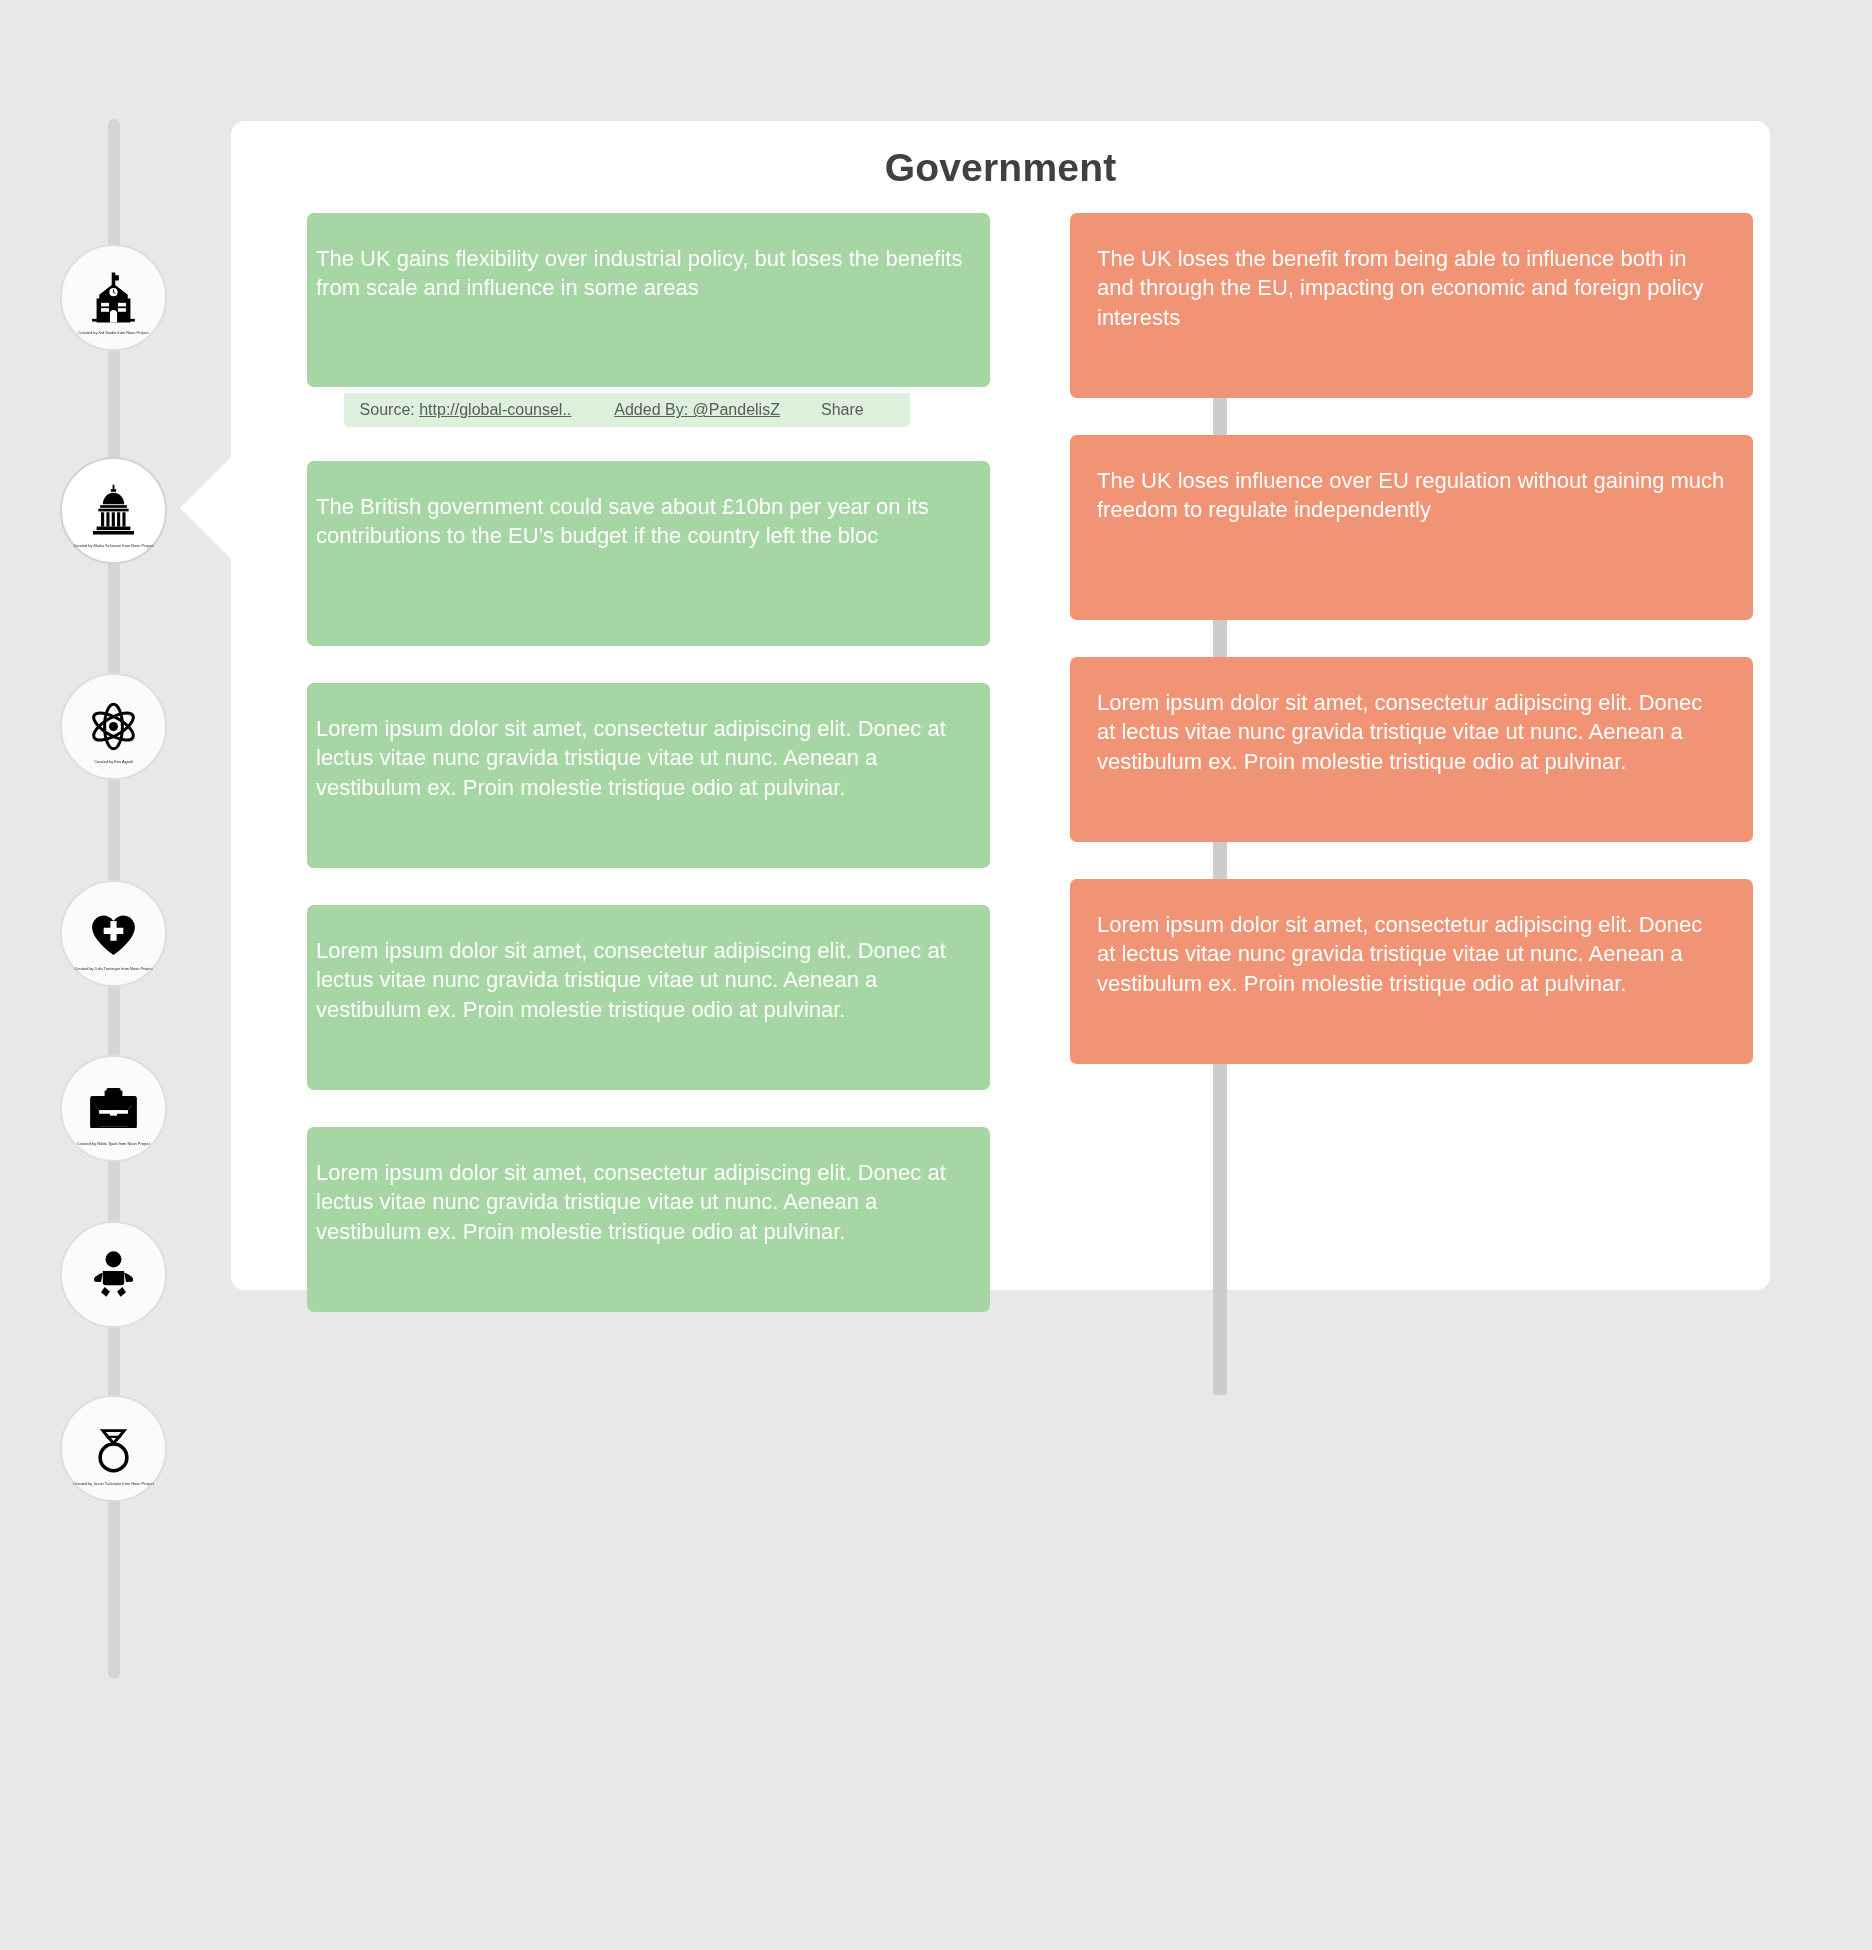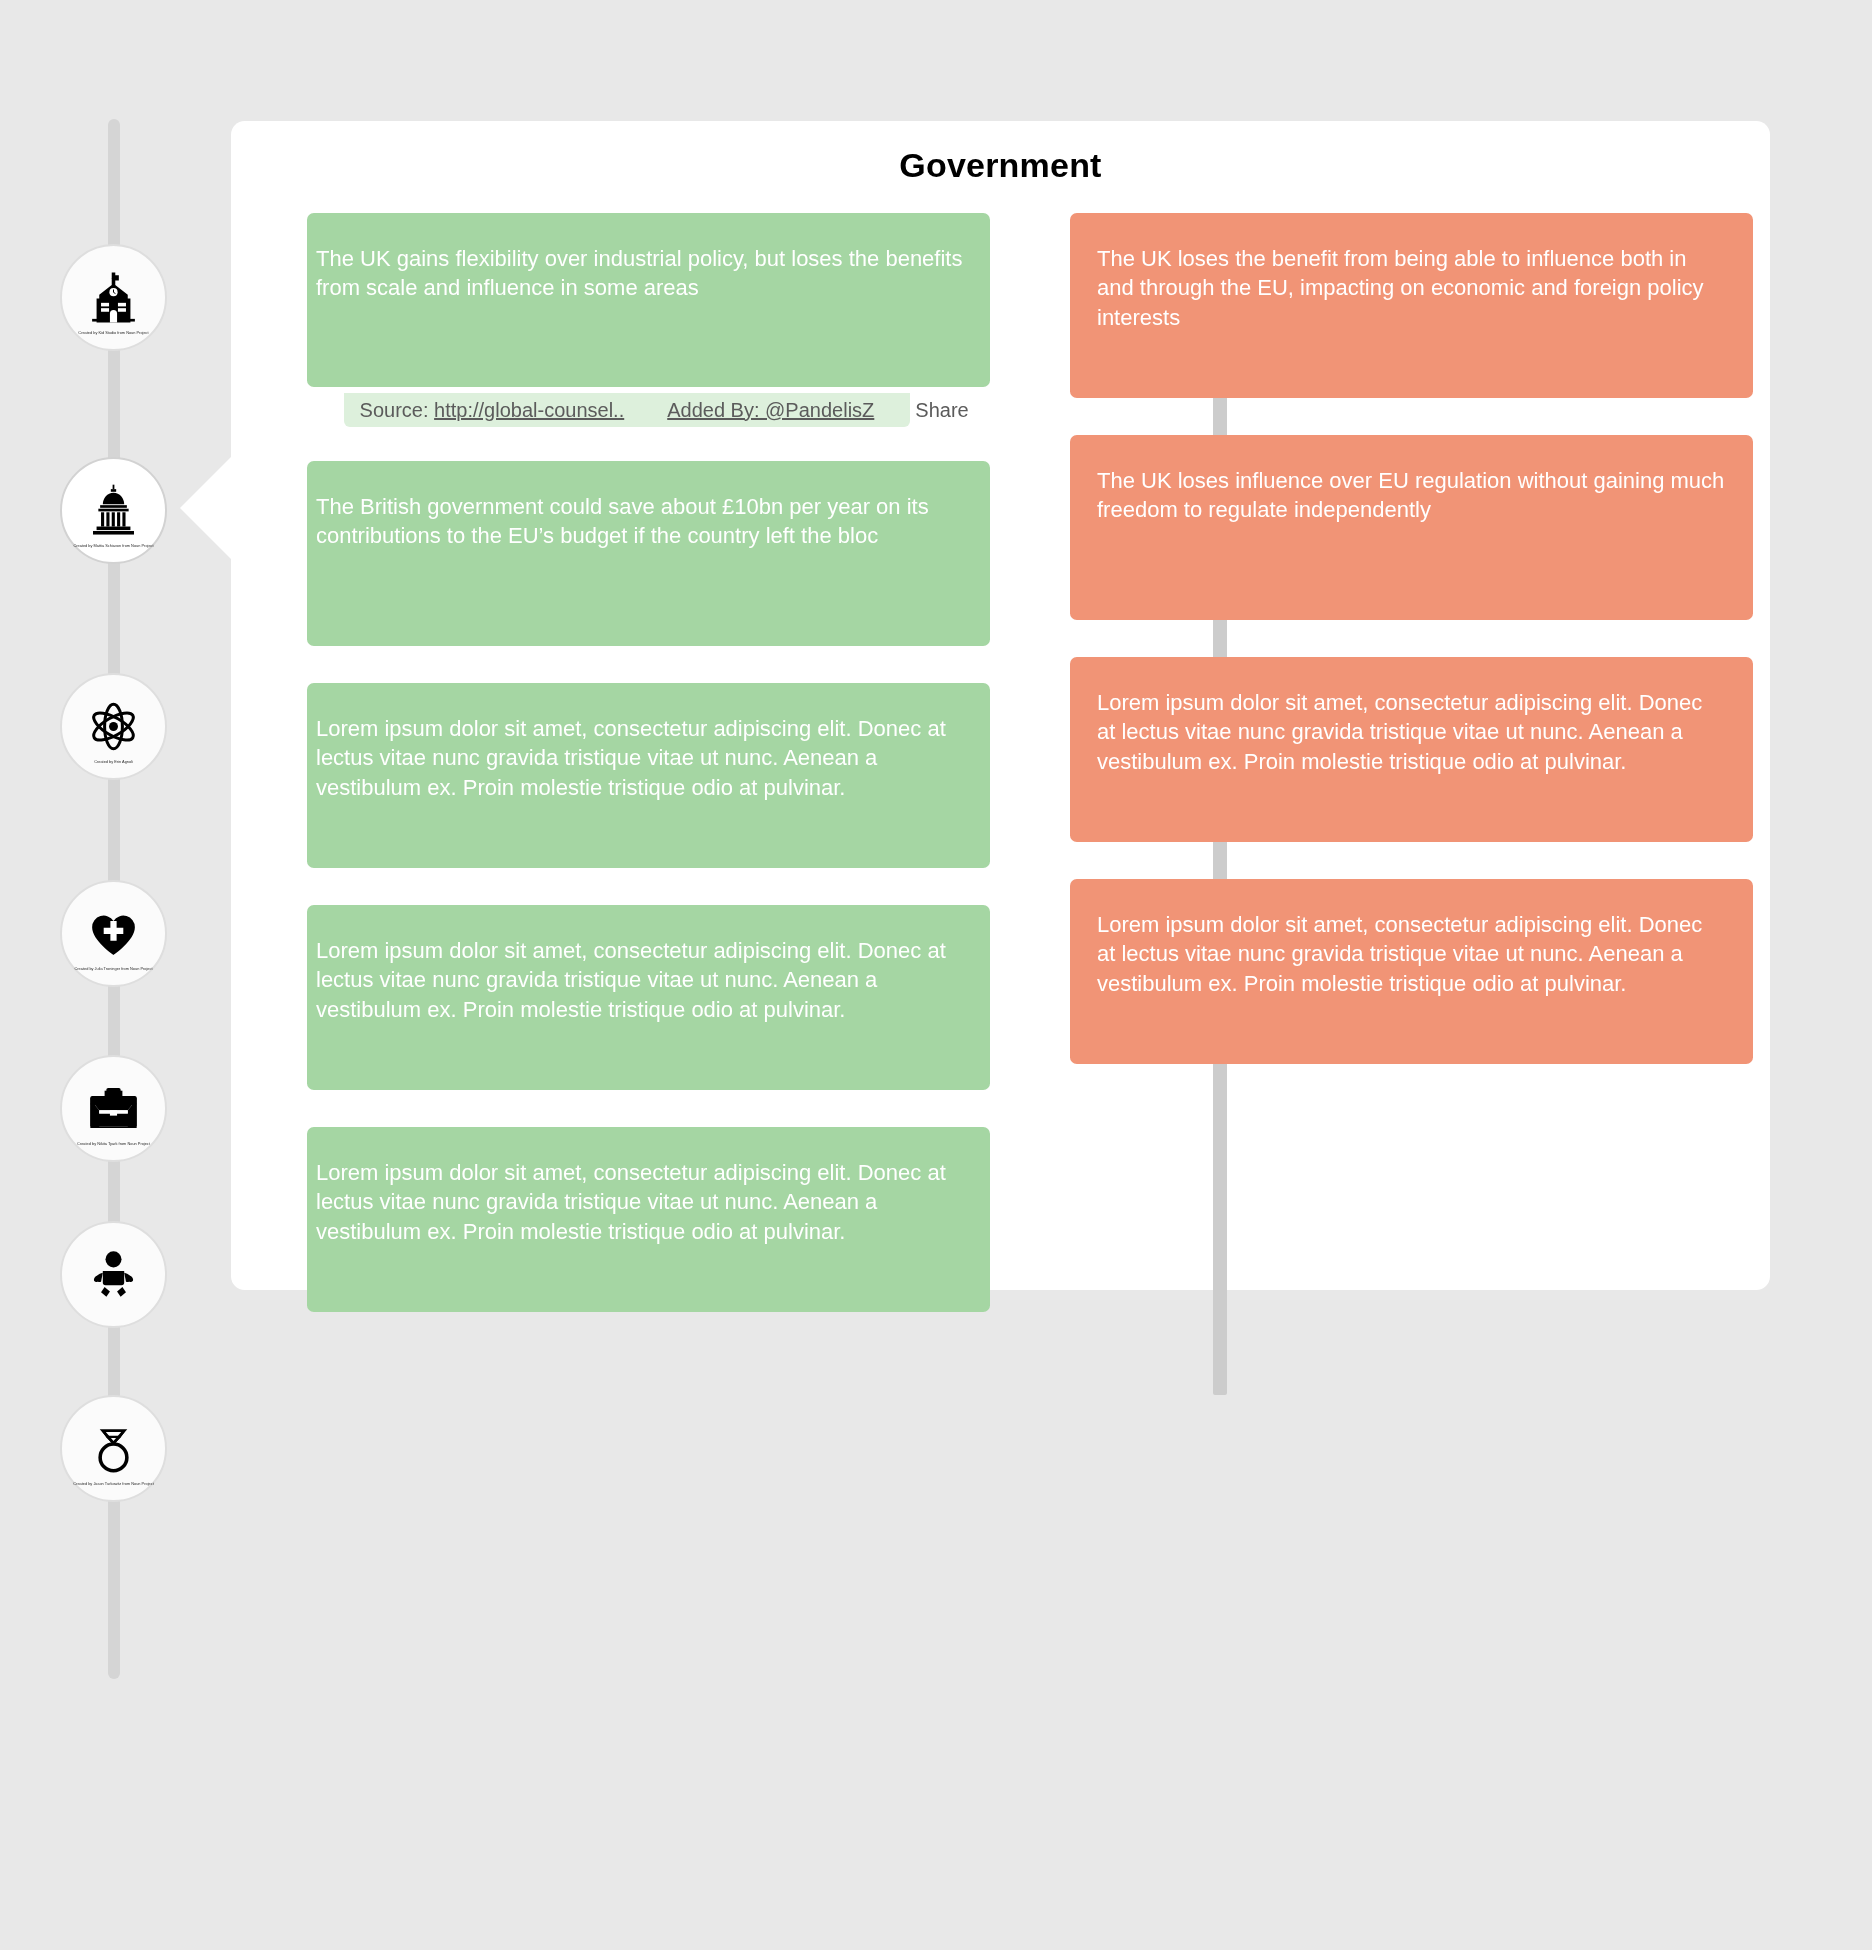--- a/index.html
+++ b/index.html
@@ -91,23 +91,23 @@
     border-bottom: 51px solid transparent;
     border-right: 51px solid #ffffff;
   }
 
   .panel-title {
     position: absolute;
     top: 25px;
     left: 0;
     width: 100%;
     text-align: center;
-    font-size: 34px;
+    font-size: 39px;
     font-weight: bold;
-    color: #000000;
+    color: #404040;
     letter-spacing: 0.2px;
   }
 
   
   .columns {
     position: absolute;
     top: 92px;
     left: 0;
     width: 100%;
     height: 1078px;
@@ -154,21 +154,21 @@
   .attribution {
     position: absolute;
     left: 37px;
     right: 0;
     bottom: -40px;
     height: 34px;
     background: #ddf0dc;
     border-radius: 0 0 5.9px 5.9px;
     display: flex;
     align-items: center;
-    font-size: 20px;
+    font-size: 16px;
     color: #5b5b5b;
     padding: 0 15.6px;
     width: 566px;
   }
 
   .attr-source { white-space: nowrap; }
   .attr-source a {
     color: #5b5b5b;
     text-decoration: underline;
   }

